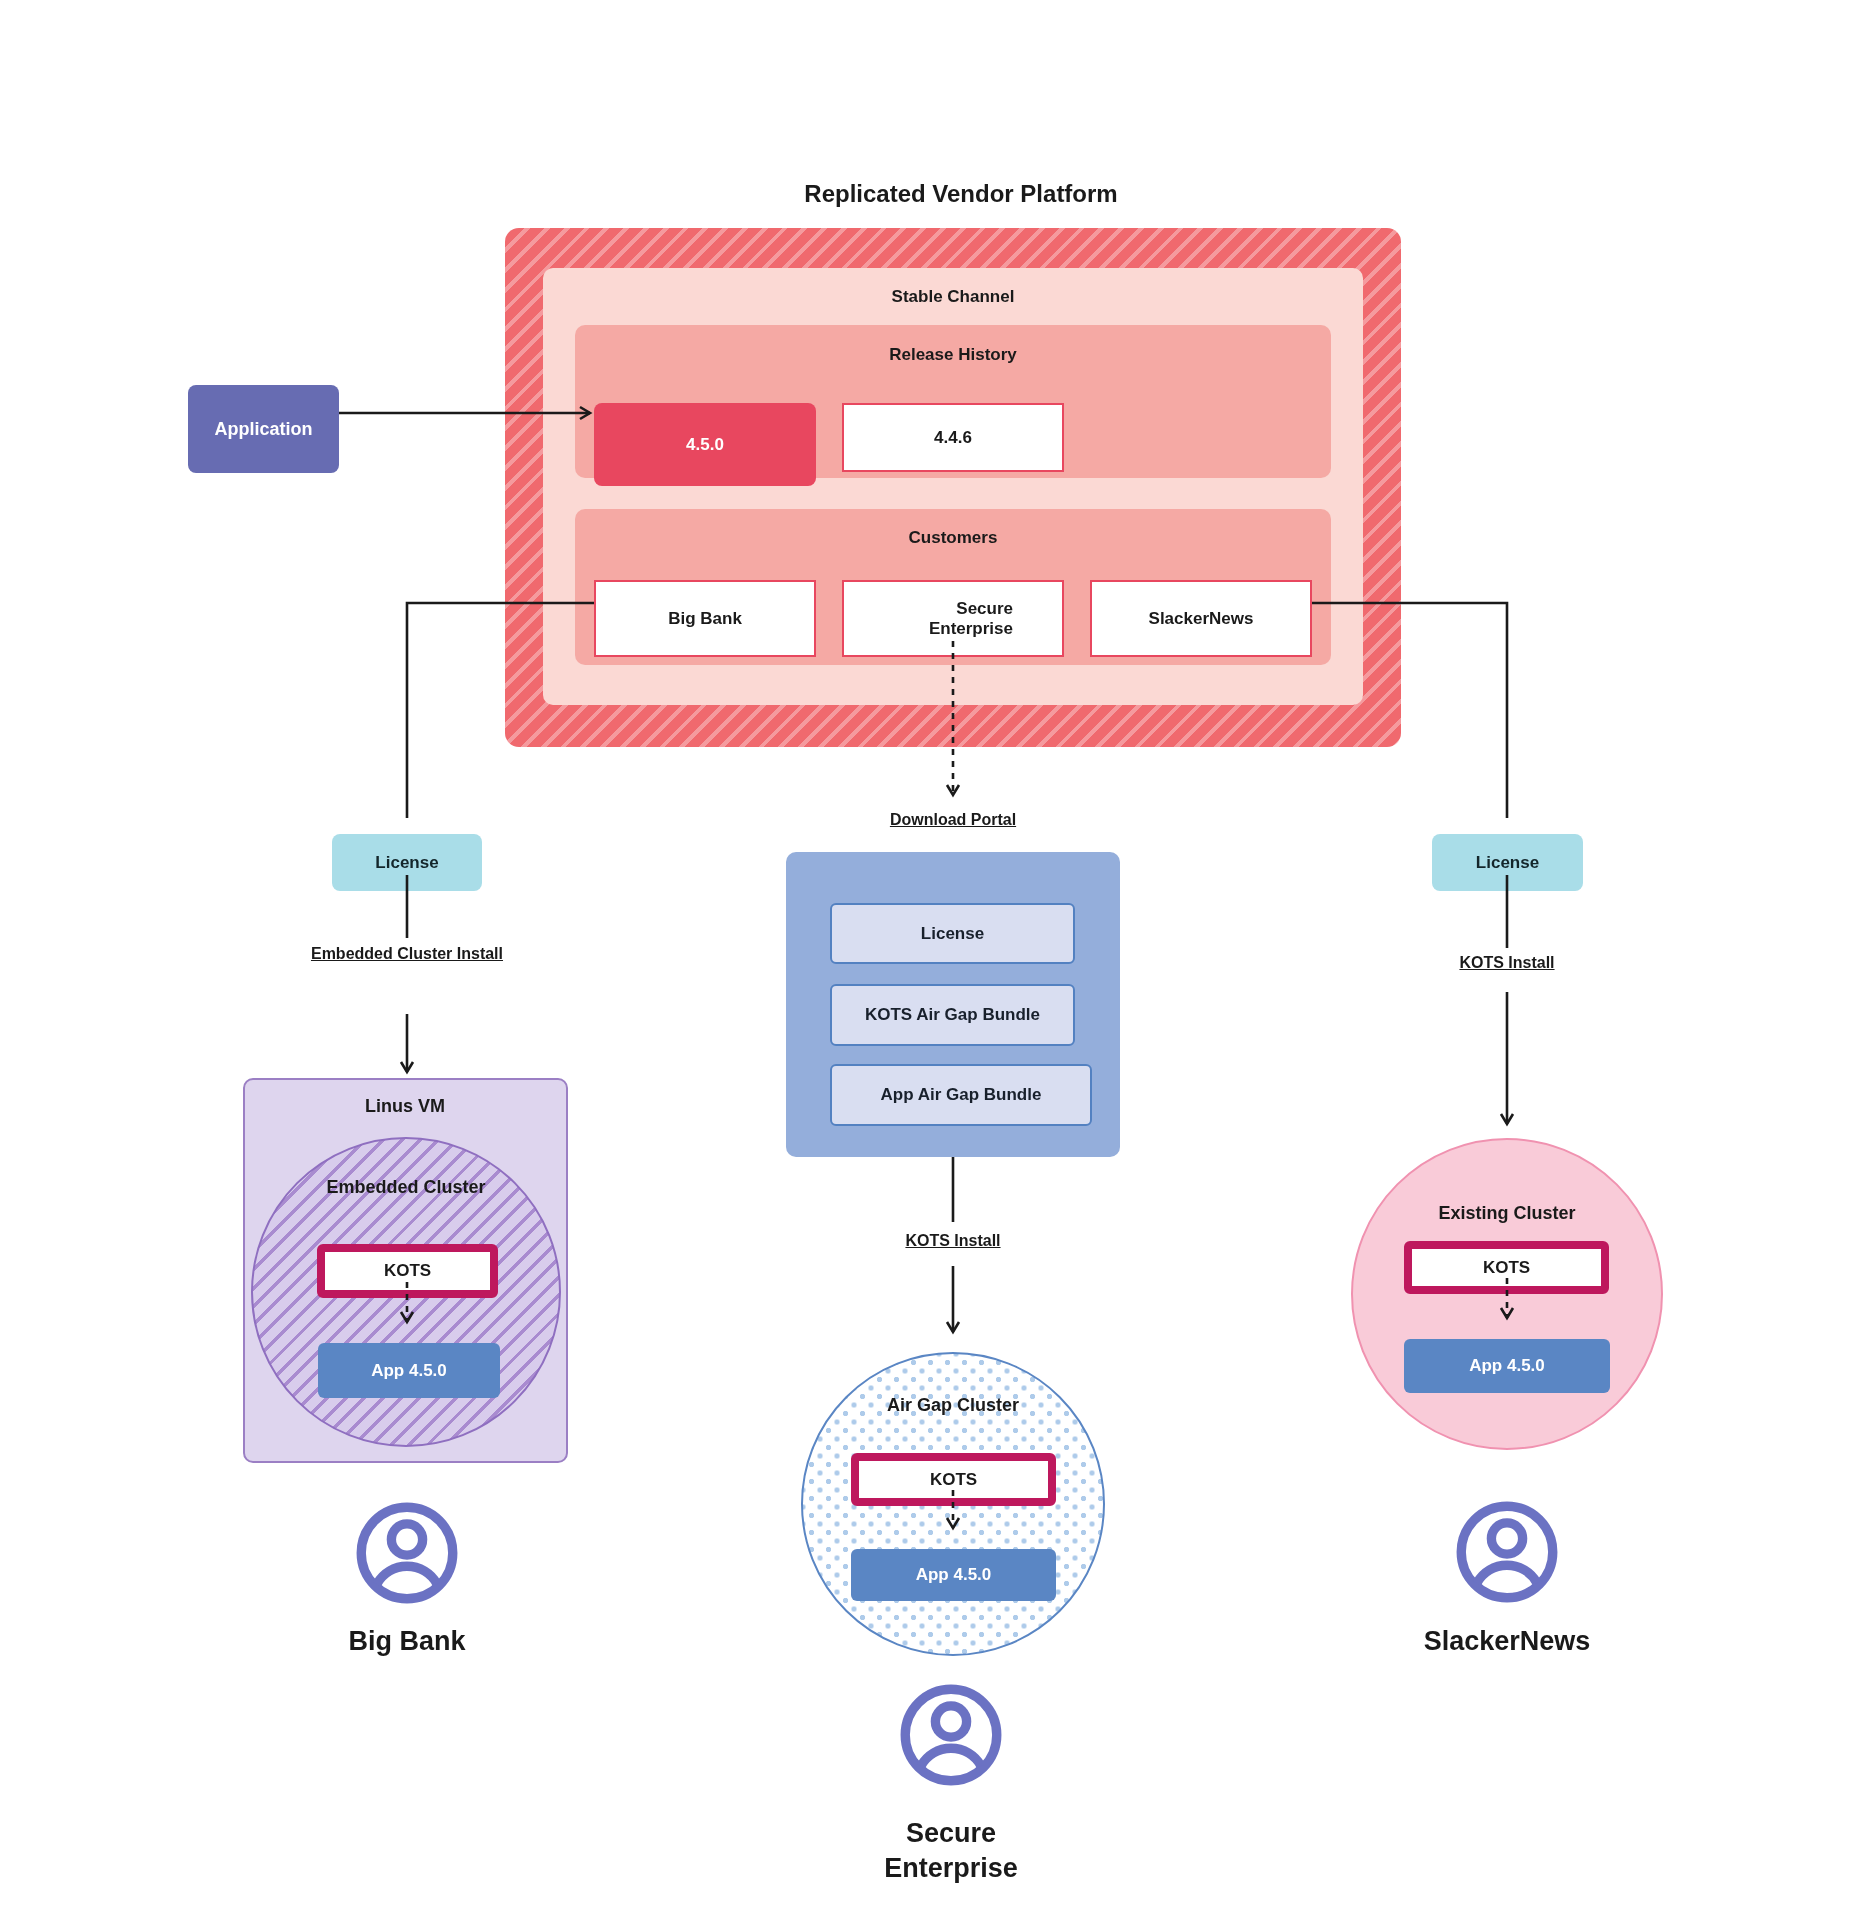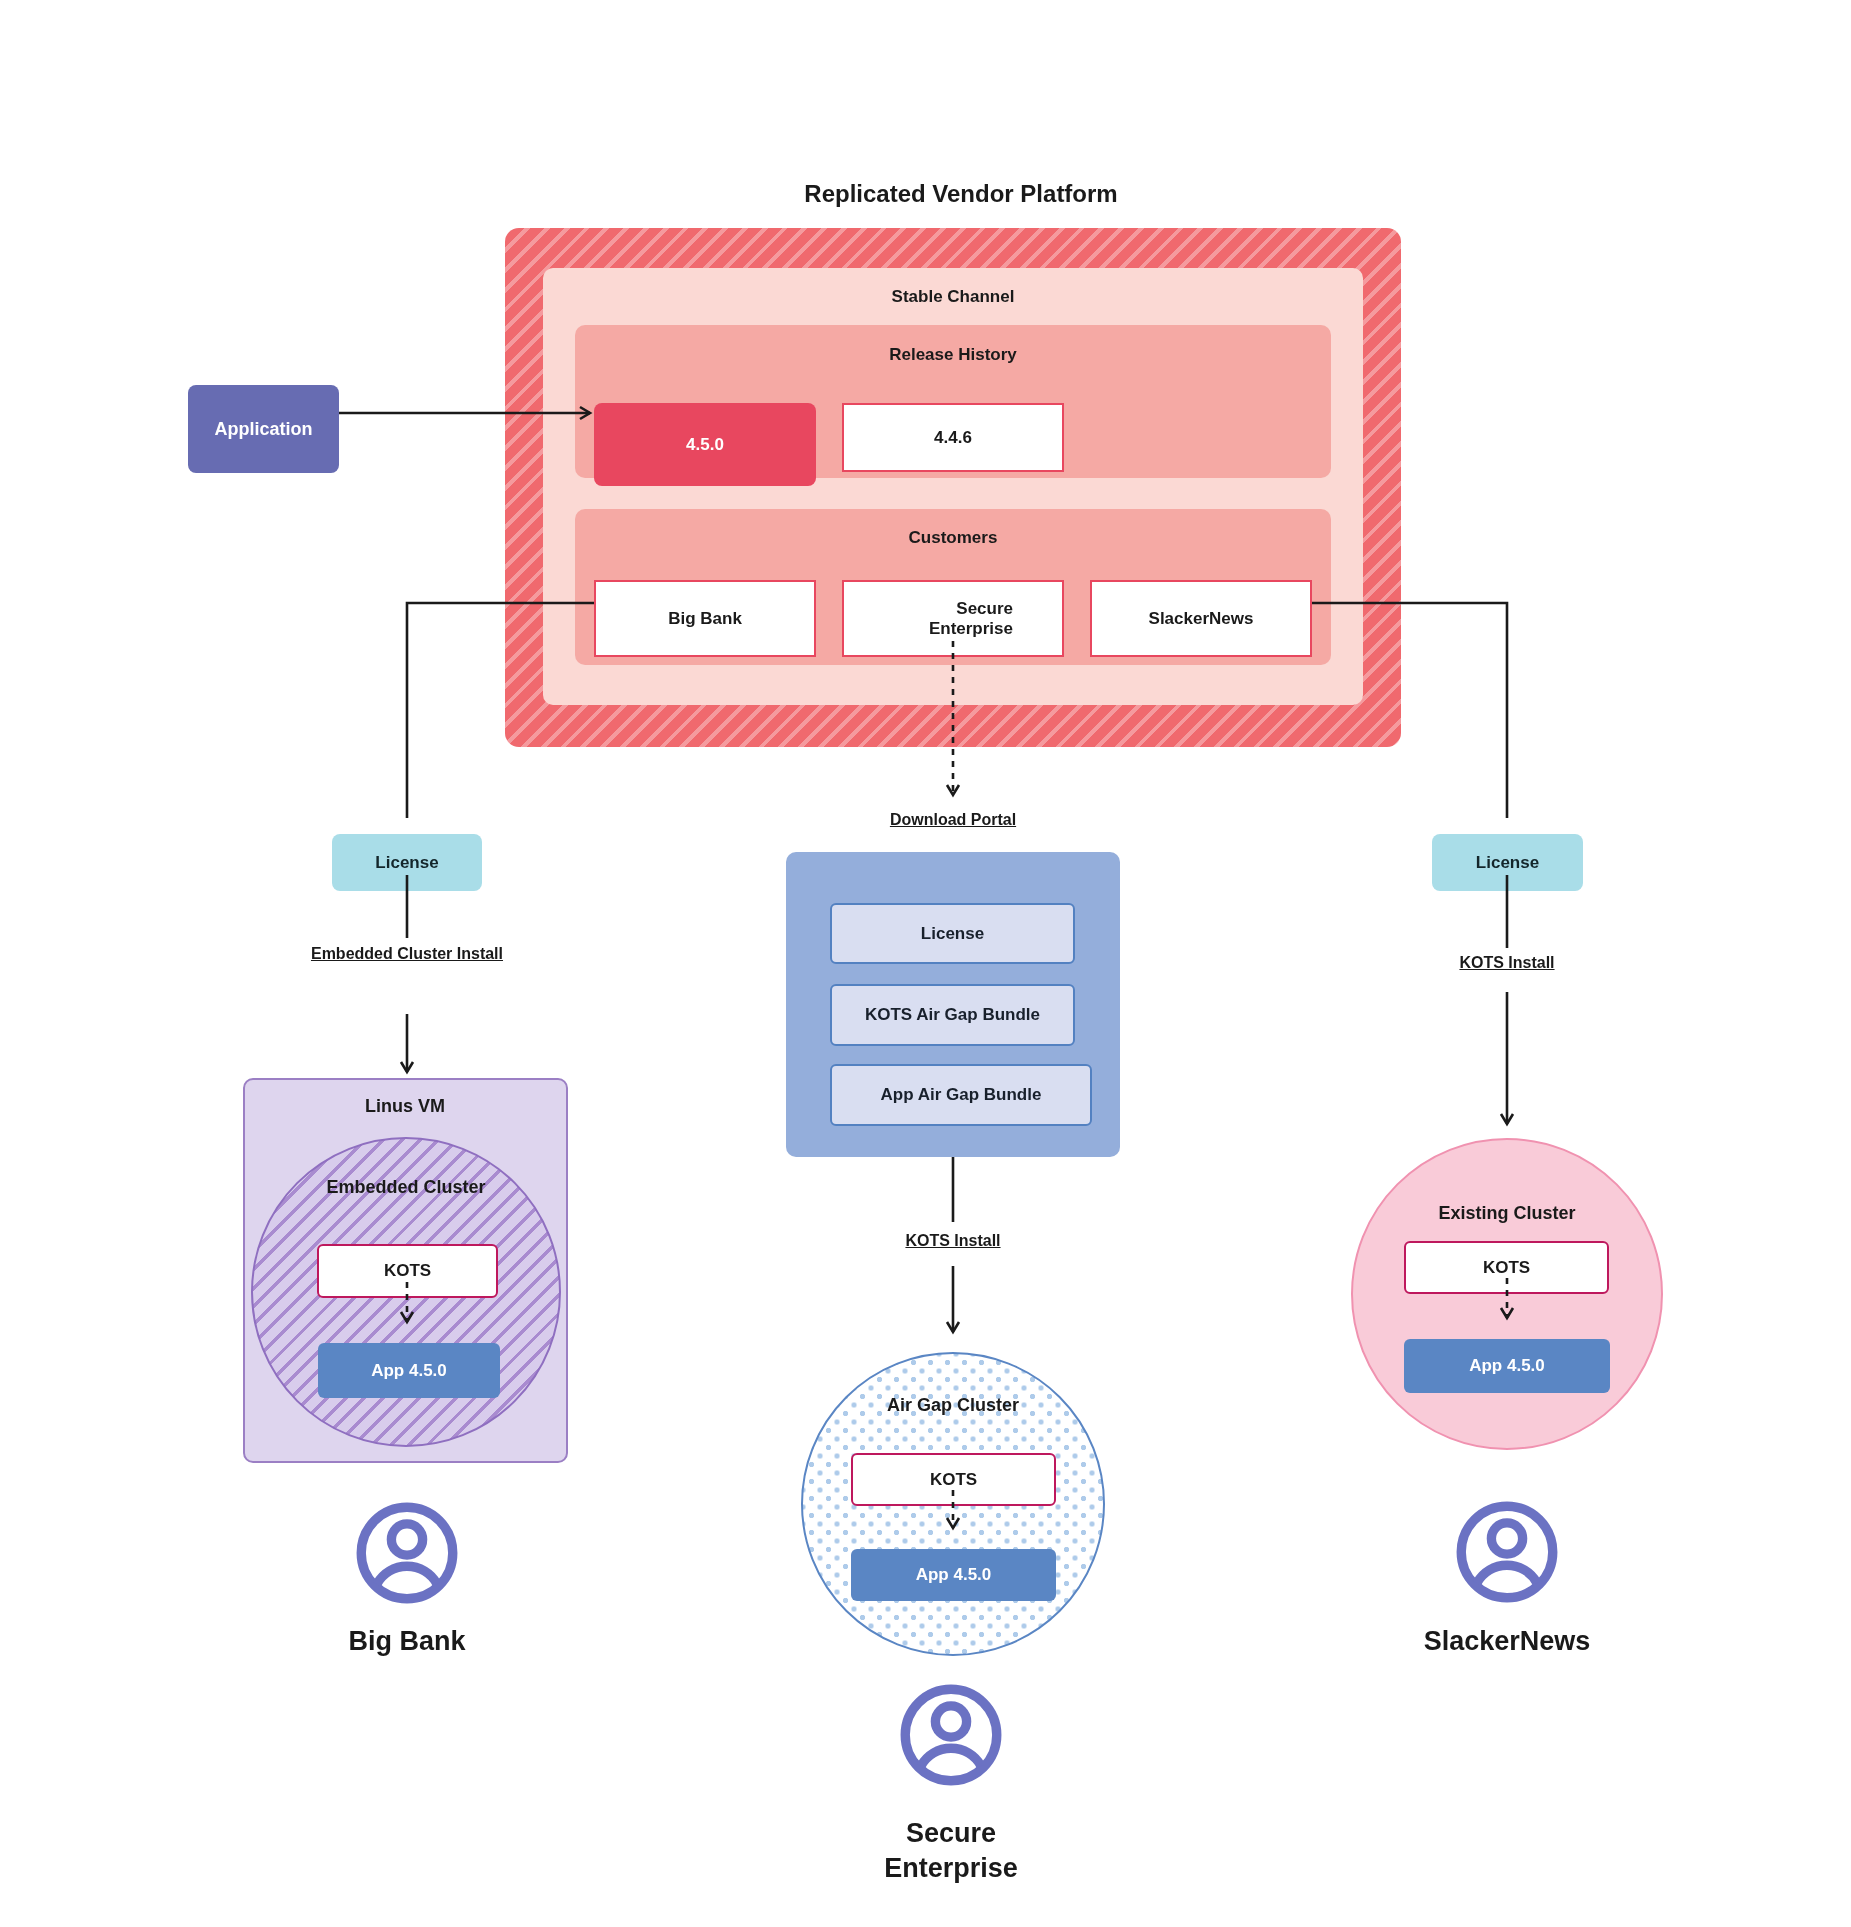--- a/index.html
+++ b/index.html
@@ -43,21 +43,21 @@
     background-color:#ffffff;
     background-image:
       radial-gradient(#aecbea 2.3px, transparent 3px),
       radial-gradient(#aecbea 2.3px, transparent 3px);
     background-size:17px 17px;
     background-position:0 0, 8.5px 8.5px;
     border:2.5px solid #5a86c4;
   }
   .ex-circle{background:#f9cbd8;border:2.5px solid #f092b0;}
 
-  .kots-box{background:#ffffff;border:2px solid #be185d;border-radius:6px;font-weight:600;font-size:17px;color:#1a1a1a;}
+  .kots-box{background:#ffffff;border:8px solid #be185d;border-radius:6px;font-weight:600;font-size:17px;color:#1a1a1a;}
   .appv-box{background:#5a86c4;border-radius:6px;font-weight:600;font-size:17px;color:#ffffff;}
 
   .title-main{font-size:24px;font-weight:600;}
   .sec-lbl{font-size:17px;}
   .action-lbl{font-size:16px;text-decoration:underline;}
   .cluster-lbl{font-size:18px;font-weight:700;}
   .vm-lbl{font-size:18px;}
   .user-lbl{font-size:27px;}
 
   svg.connectors{position:absolute;left:0;top:0;pointer-events:none;}

